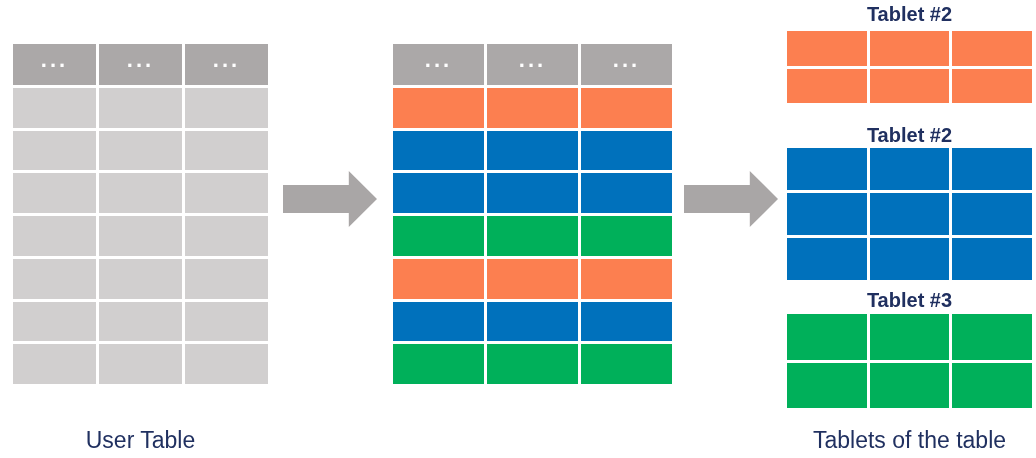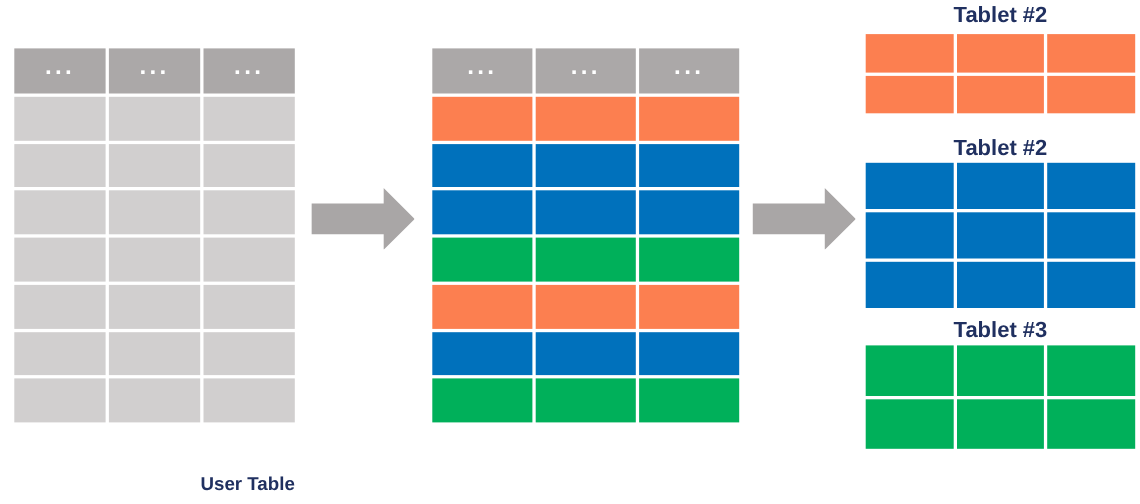--- a/index.html
+++ b/index.html
@@ -64,23 +64,23 @@
   .t1 { top: 123px; }
   .t2 { top: 288px; }
   .tablet-grid { left: 787px; width: 245px; }
   .g0 { top: 31px;  height: 72px;  grid-template-rows: repeat(2, 1fr); }
   .g1 { top: 148px; height: 132px; grid-template-rows: repeat(3, 1fr); }
   .g2 { top: 314px; height: 94px;  grid-template-rows: repeat(2, 1fr); }
   .caption {
     position: absolute;
     top: 424px;
     height: 32px;
-    text-align: right;
-    font-size: 17px;
-    font-weight: bold;
+    text-align: center;
+    font-size: 23px;
+    font-weight: normal;
     color: var(--navy, #203060);
     line-height: 32px;
   }
   .c0 { left: 13px;  width: 255px; }
   .c1 { left: 393px; width: 279px; }
   .c2 { left: 787px; width: 245px; }
 </style>
 </head>
 <body>
 
@@ -183,14 +183,15 @@
   <div id="tablet-grid-2" class="grid tablet-grid g2">
       <div class="cell" style="background: rgb(0, 176, 90);"></div>
       <div class="cell" style="background: rgb(0, 176, 90);"></div>
       <div class="cell" style="background: rgb(0, 176, 90);"></div>
       <div class="cell" style="background: rgb(0, 176, 90);"></div>
       <div class="cell" style="background: rgb(0, 176, 90);"></div>
       <div class="cell" style="background: rgb(0, 176, 90);"></div>
     </div>
 
   <div class="caption c0">User Table</div>
+  <div class="caption c2">Tablets of the table</div>
 
 </div>
 
 </body></html>

